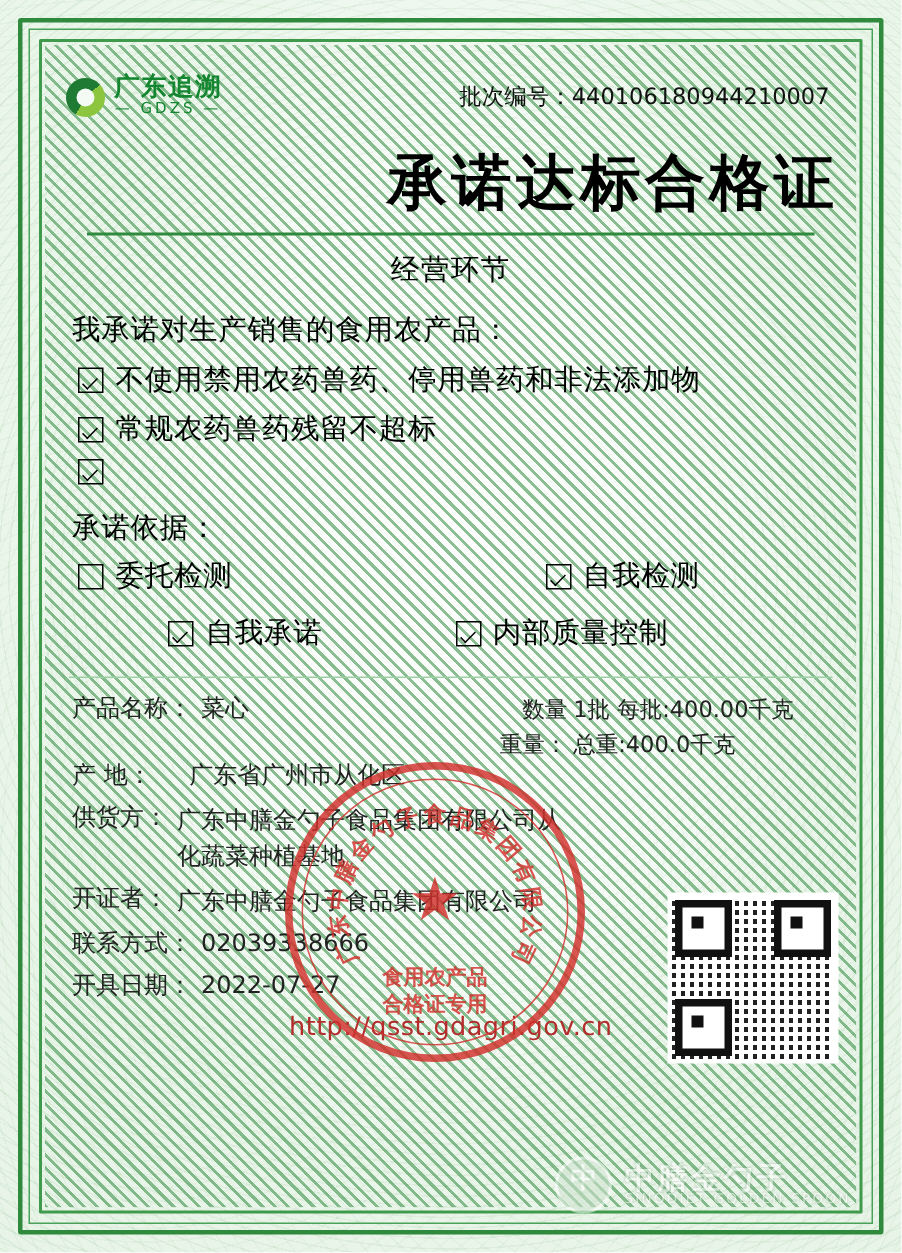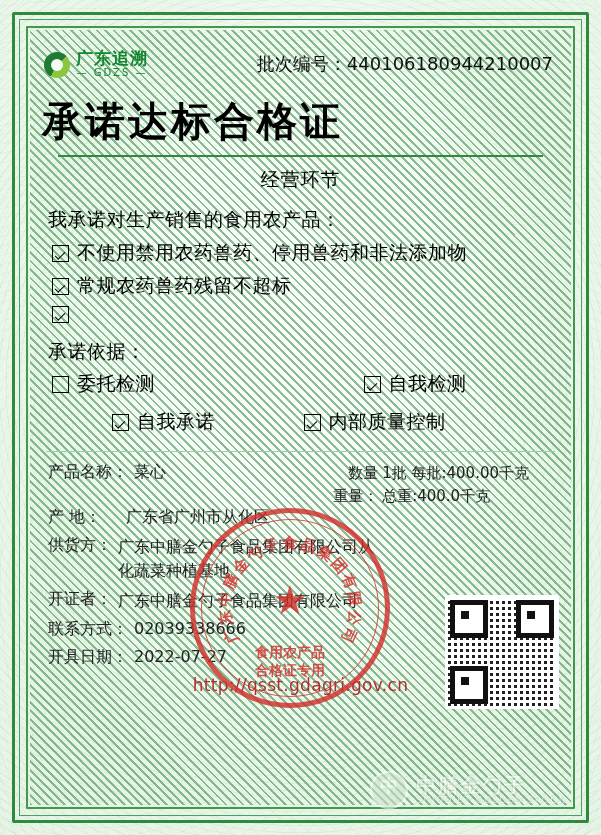--- a/index.html
+++ b/index.html
@@ -64,25 +64,25 @@
     border-radius:50%;background:#f4faf4;
   }
   .brand-text{line-height:1.05;}
   .brand-cn{
     font-size:17px;font-weight:bold;color:#13862f;letter-spacing:1px;
   }
   .brand-en{
     font-size:10px;color:#13862f;letter-spacing:2px;text-align:center;
   }
   .batch{
-    font-size:18px;color:#111;white-space:nowrap;
+    font-size:15px;color:#111;white-space:nowrap;
   }
 
   .title{
-    text-align:left;
+    text-align:right;
     font-size:40px;font-weight:bold;color:#000;
     letter-spacing:3px;
     margin-top:16px;
   }
   .title-rule{
     height:2px;background:#2f8a3e;margin:6px 16px 0 16px;
   }
   .subtitle{
     text-align:center;font-size:19px;color:#000;margin-top:10px;letter-spacing:1px;
   }

